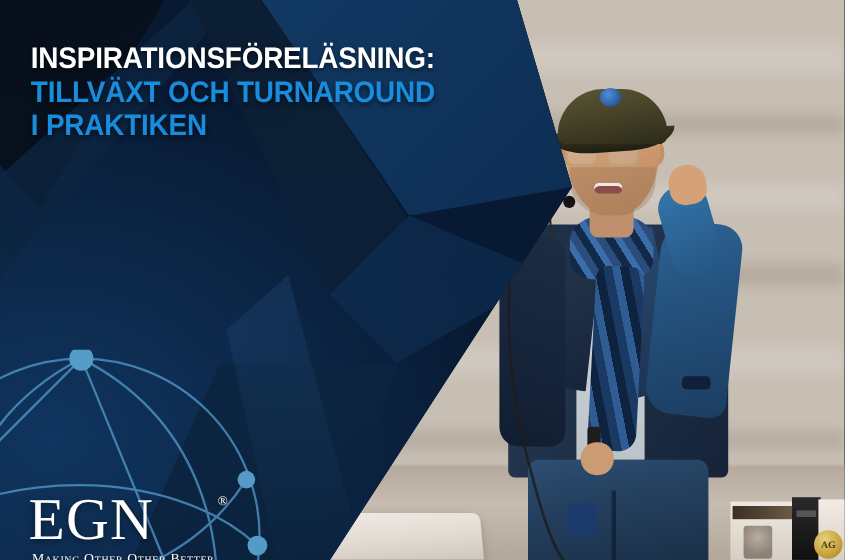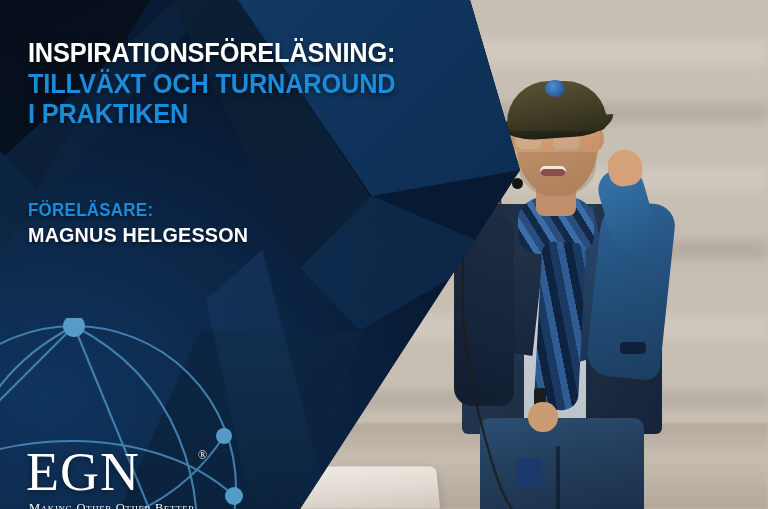--- a/index.html
+++ b/index.html
@@ -441,20 +441,29 @@
       <div class="mic-boom"></div>
       <div class="mic-ball"></div>
 
       <svg class="cable" viewBox="0 0 250 443">
         <path d="M 18 140 C 2 220, 14 300, 30 360 C 44 414, 52 432, 60 443" fill="none" stroke="#1d1d1d" stroke-width="2.4" opacity="0.85"></path>
       </svg>
     </div>
 
     <div class="laptop"></div>
 
+    <div class="books">
+      <div class="book-white"></div>
+      <div class="book-stripe"></div>
+      <div class="book-face"></div>
+      <div class="book-dark"></div>
+      <div class="book-dark-tab"></div>
+      <div class="book-right"></div>
+      <div class="gold-seal">AG</div>
+    </div>
   </div>
 
   <div class="blue-panel">
     <div class="facet facet-f"></div>
     <div class="facet facet-d"></div>
     <div class="facet facet-b"></div>
     <div class="facet facet-a"></div>
     <div class="facet facet-c"></div>
     <div class="facet facet-e"></div>
     <div class="facet facet-shine"></div>
@@ -481,24 +490,20 @@
         <circle cx="320" cy="118" r="8"></circle>
       </g>
     </svg>
   </div>
 
   <div class="content">
     <div class="headline hl-1">INSPIRATIONSFÖRELÄSNING:</div>
     <div class="headline hl-2">TILLVÄXT OCH TURNAROUND</div>
     <div class="headline hl-3">I PRAKTIKEN</div>
 
-    <div class="speaker-block">
-      <div class="speaker-label">FÖRELÄSARE:</div>
-      <div class="speaker-name">MAGNUS HELGESSON</div>
-    </div>
 
   </div>
 
   <div class="logo">
     <div class="logo-mark">
       <span>EGN</span><span class="logo-reg">®</span>
     </div>
     <div class="logo-tag">Making Other Other Better</div>
   </div>
 

